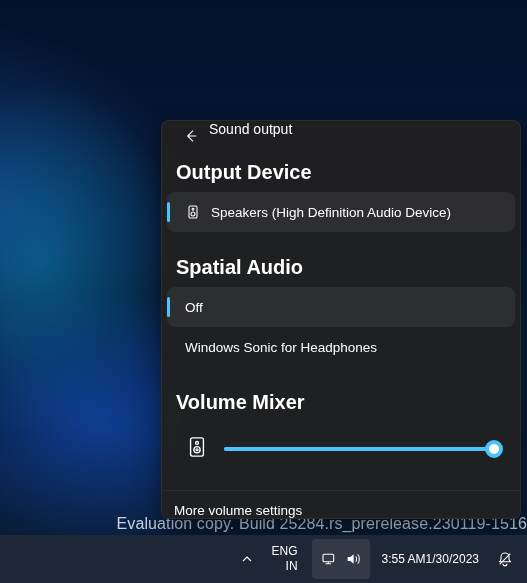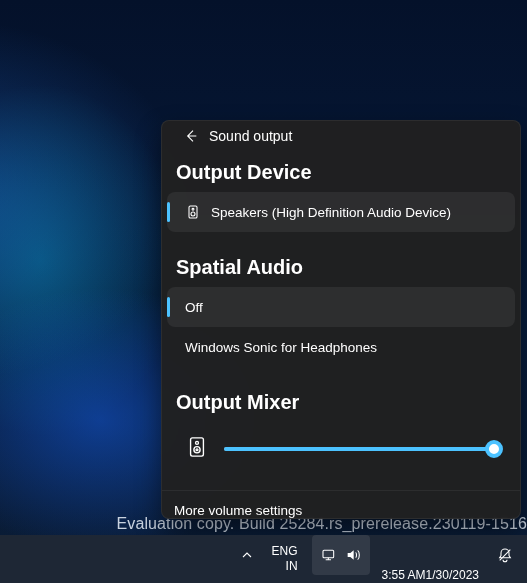--- a/index.html
+++ b/index.html
@@ -5,39 +5,39 @@
   *{margin:0;padding:0;box-sizing:border-box;font-family:"Segoe UI",Arial,sans-serif;-webkit-font-smoothing:antialiased}
   html,body{width:527px;height:583px;overflow:hidden}
   .desktop{position:relative;width:527px;height:583px;background:
     radial-gradient(ellipse 400px 300px at -50px 200px, rgba(40,130,255,.35),transparent 60%),
     radial-gradient(ellipse 300px 220px at 100px 420px, rgba(20,90,220,.55),transparent 60%),
     radial-gradient(ellipse 260px 320px at 40px 260px, rgba(0,220,255,.28),transparent 55%),
     linear-gradient(180deg,#04112a 0%,#071b3b 55%,#0a1c35 100%);
   }
   .watermark{position:absolute;right:0;bottom:50px;color:#c9d3e0;font-size:16px;white-space:nowrap;letter-spacing:.1px;pointer-events:none}
   .flyout{position:absolute;right:6px;top:120px;width:360px;height:399px;background:rgba(32,32,32,.96);border:1px solid rgba(255,255,255,.06);border-radius:8px;box-shadow:0 12px 26px rgba(0,0,0,.45);backdrop-filter:blur(2px);display:flex;flex-direction:column}
-  .fly-header{display:flex;align-items:center;height:50px;padding:0 14px;border-bottom:0 solid transparent}
+  .fly-header{display:flex;height:50px;padding:0 14px;border-bottom:0 solid transparent}
   .back-btn{width:30px;height:30px;display:flex;align-items:center;justify-content:center;color:#fff;cursor:pointer;border-radius:4px}
   .fly-title{color:#fff;font-size:14px;font-weight:400;margin-left:3px}
   .fly-body{flex:1;padding:4px 0 8px}
   .section-label{color:#fff;font-size:20px;font-weight:600;padding:6px 14px 8px}
   .item-row{position:relative;height:40px;display:flex;align-items:center;padding-left:18px;border-radius:8px;margin:0 5px;cursor:pointer;color:#fff}
   .item-row.selected{background:rgba(255,255,255,.062)}
   .item-row.selected::before{content:"";position:absolute;left:0;top:10px;bottom:10px;width:3px;background:#4cc2ff;border-radius:2px}
   .item-icon{margin-right:10px;display:flex;align-items:center;color:#fff}
   .item-label{font-size:13.5px;font-weight:400}
   .sep-space{height:18px}
   .mixer-row{display:flex;align-items:center;padding:12px 18px 18px 24px}
   .slider-wrap{flex:1;margin-left:16px;position:relative;height:18px}
   .slider-track{position:absolute;left:0;right:0;top:50%;height:4px;border-radius:2px;background:#8a8a8a;transform:translateY(-50%)}
   .slider-fill{position:absolute;left:0;width:97%;top:50%;height:4px;border-radius:2px;background:#4cc2ff;transform:translateY(-50%)}
   .slider-thumb{position:absolute;left:97%;top:50%;width:18px;height:18px;background:#fff;border:4px solid #4cc2ff;border-radius:50%;transform:translate(-50%,-50%)}
   .fly-footer{border-top:1px solid rgba(255,255,255,.06);padding:12px 12px 14px;color:#fff;font-size:13.5px;cursor:pointer}
   
-  .taskbar{position:absolute;left:0;right:0;bottom:0;height:48px;background:#1e2735;display:flex;justify-content:flex-end;padding-right:4px;color:#fff}
+  .taskbar{position:absolute;left:0;right:0;bottom:0;height:48px;background:#1e2735;display:flex;justify-content:flex-end;align-items:center;padding-right:4px;color:#fff}
   .tray-chevron{width:30px;height:40px;display:flex;align-items:center;justify-content:center;cursor:pointer;border-radius:4px}
   .lang{display:flex;flex-direction:column;align-items:flex-end;justify-content:center;padding:0 10px;font-size:12px;line-height:15px;cursor:pointer}
   .sys-pill{display:flex;align-items:center;gap:8px;padding:0 9px;height:40px;margin:0 4px;border-radius:4px;background:rgba(255,255,255,.09);cursor:pointer}
   .datetime{display:flex;align-items:flex-end;padding:0 8px;font-size:12px;line-height:15px;cursor:pointer}
   .notif{width:36px;height:40px;display:flex;align-items:center;justify-content:center;cursor:pointer;position:relative}
   .svgico{width:16px;height:16px;stroke:#fff;fill:none;stroke-width:1.6}
 </style>
 </head>
 <body>
 
@@ -70,21 +70,21 @@
       <div class="sep-space"></div>
       <div class="section-label">Spatial Audio</div>
       <div class="item-row selected">
         <span class="item-label">Off</span>
       </div>
       <div class="item-row">
         <span class="item-label">Windows Sonic for Headphones</span>
       </div>
 
       <div class="sep-space"></div>
-      <div class="section-label">Output Mixer</div>
+      <div class="section-label">Volume Mixer</div>
       <div class="mixer-row">
         <span>
           <svg viewBox="0 0 24 24" style="width:22px;height:26px;stroke:#fff;fill:none;stroke-width:1.5">
               <rect x="5" y="2" width="14" height="20" rx="2"></rect>
               <circle cx="12" cy="7.5" r="1.6"></circle>
               <circle cx="12" cy="15" r="3.4"></circle>
               <circle cx="12" cy="15" r="1"></circle>
             </svg>
         </span>
         <div class="slider-wrap">

